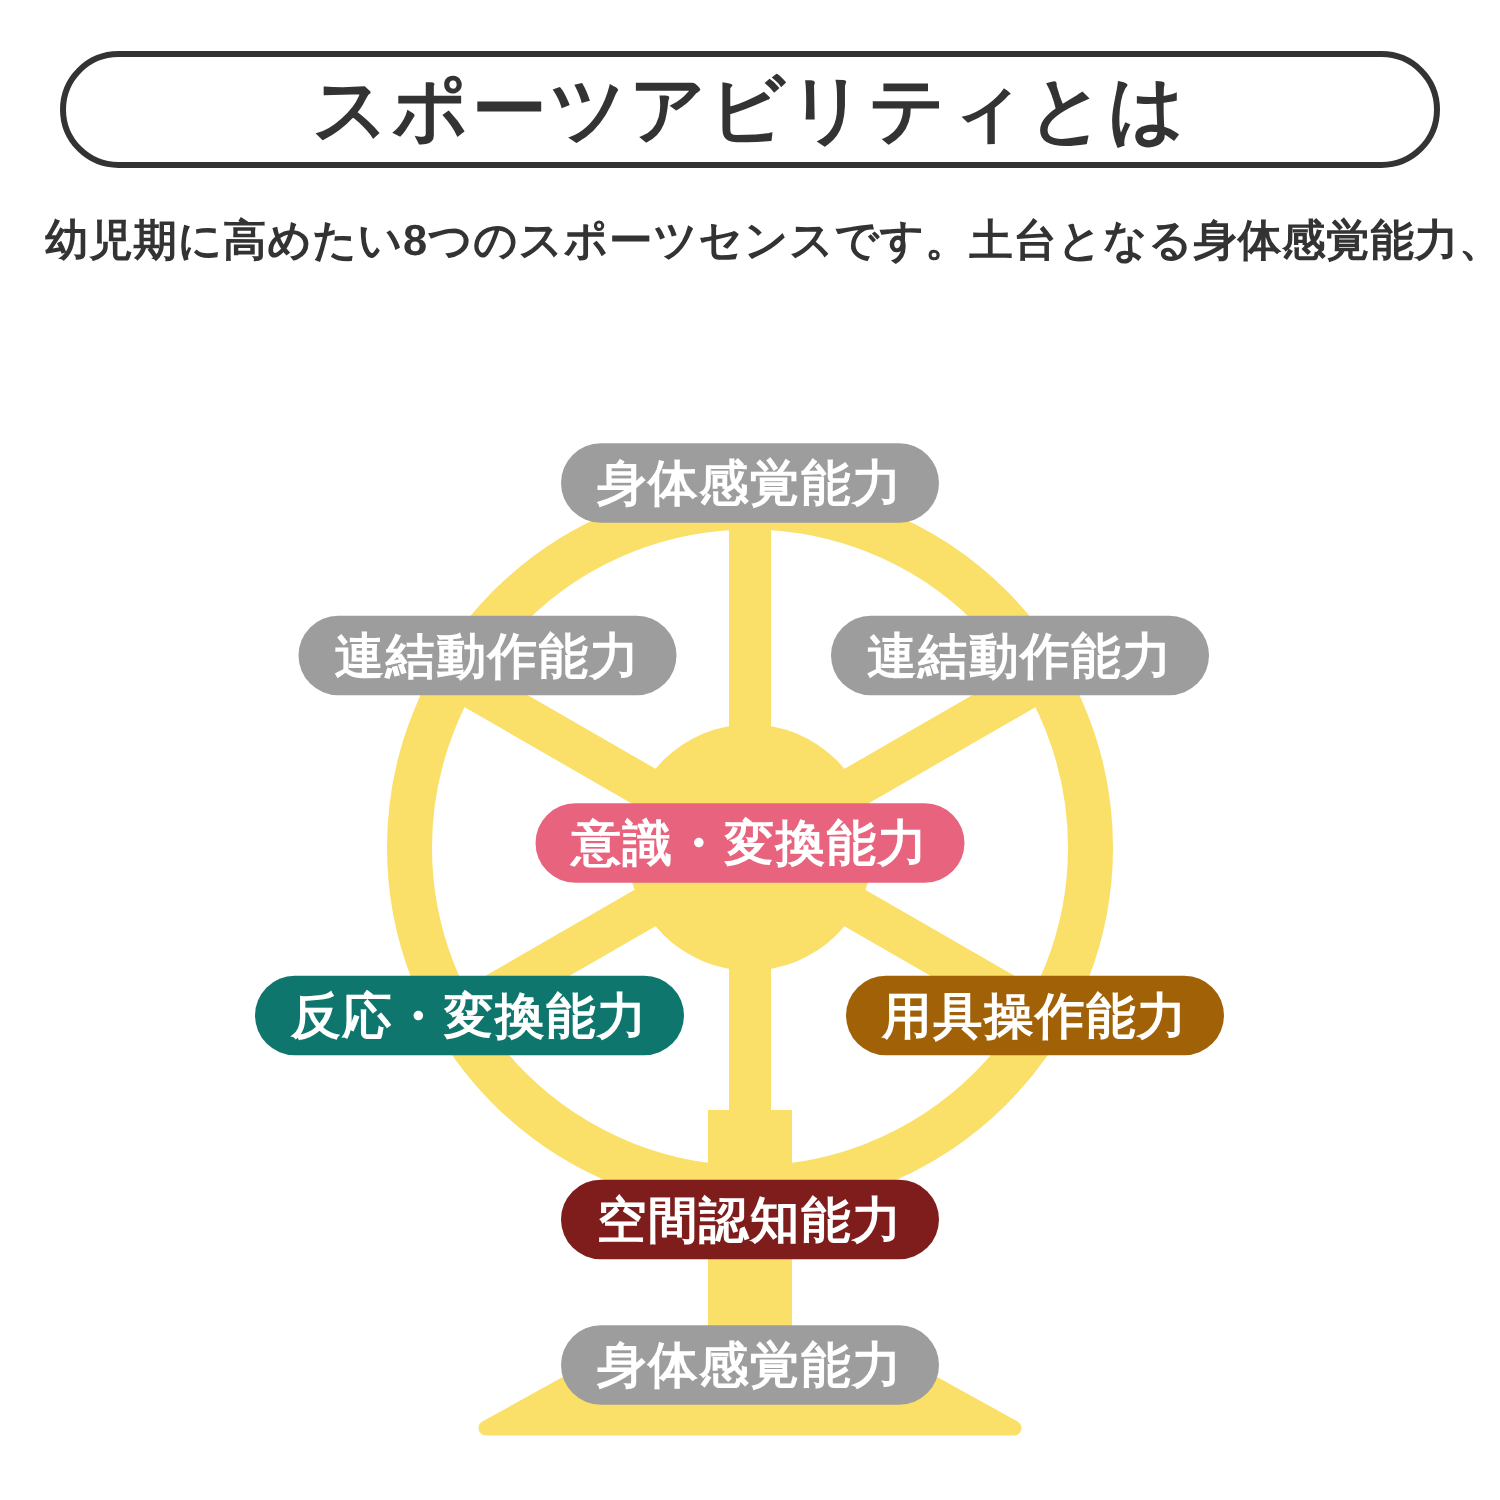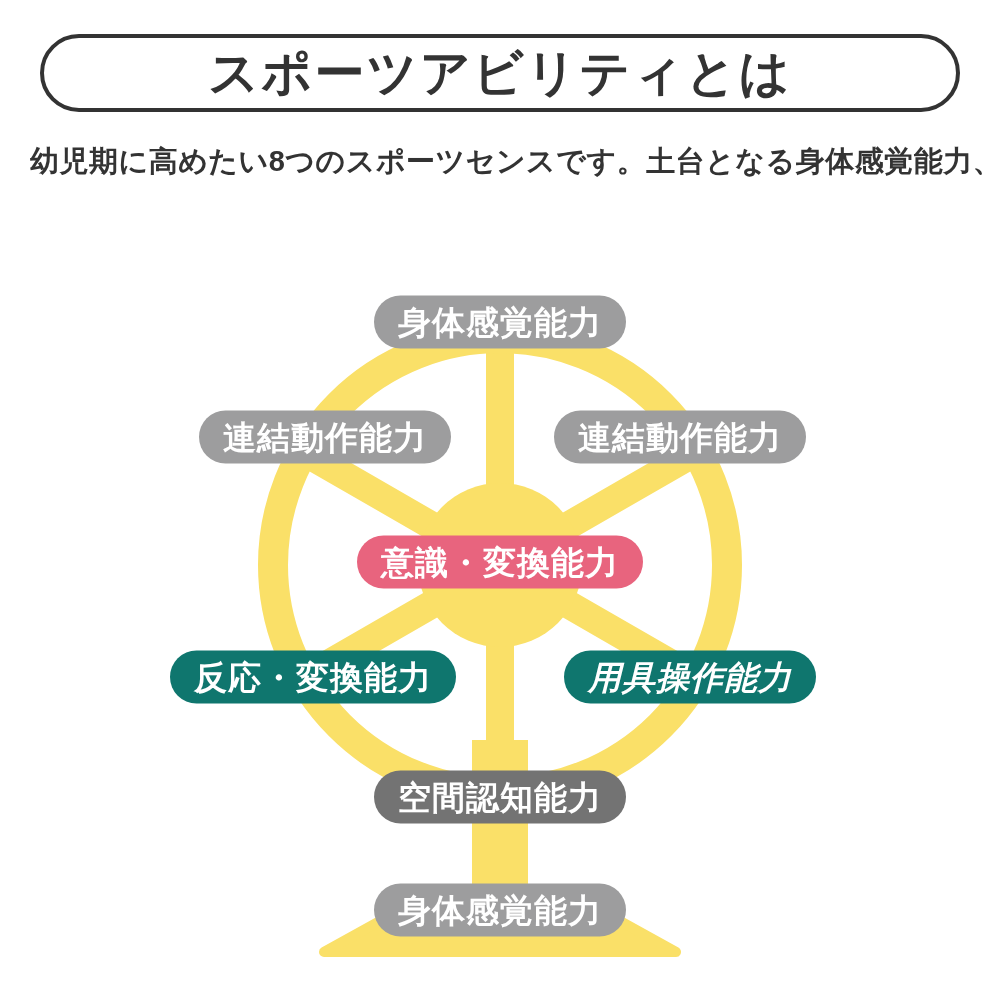--- a/index.html
+++ b/index.html
@@ -95,15 +95,15 @@
   <circle class="wheel-ring" cx="500" cy="565" r="227"></circle>
 
   <circle class="wheel-hub" cx="500" cy="565" r="82"></circle>
 </svg>
 
 <div class="pill pos-top" style="background: rgb(157, 157, 158); color: rgb(255, 255, 255);">身体感覚能力</div>
 <div class="pill pos-upper-left" style="background: rgb(157, 157, 158); color: rgb(255, 255, 255);">連結動作能力</div>
 <div class="pill pos-upper-right" style="background: rgb(157, 157, 158); color: rgb(255, 255, 255);">連結動作能力</div>
 <div class="pill pos-center" style="background: rgb(232, 100, 126); color: rgb(255, 255, 255);">意識・変換能力</div>
 <div class="pill pos-lower-left" style="background: #0f766e; color: rgb(255, 255, 255);">反応・変換能力</div>
-<div class="pill pos-lower-right" style="background: #0f766e; color: rgb(255, 255, 255); font-style: italic;">用具操作能力</div>
-<div class="pill pos-bottom" style="background: #737373; color: rgb(255, 255, 255);">空間認知能力</div>
+<div class="pill pos-lower-right" style="background: #a16207; color: rgb(255, 255, 255);">用具操作能力</div>
+<div class="pill pos-bottom" style="background: #7f1d1d; color: rgb(255, 255, 255); margin-top: 16px;">空間認知能力</div>
 <div class="pill pos-base" style="background: rgb(157, 157, 158); color: rgb(255, 255, 255);">身体感覚能力</div>
 
 </body></html>

